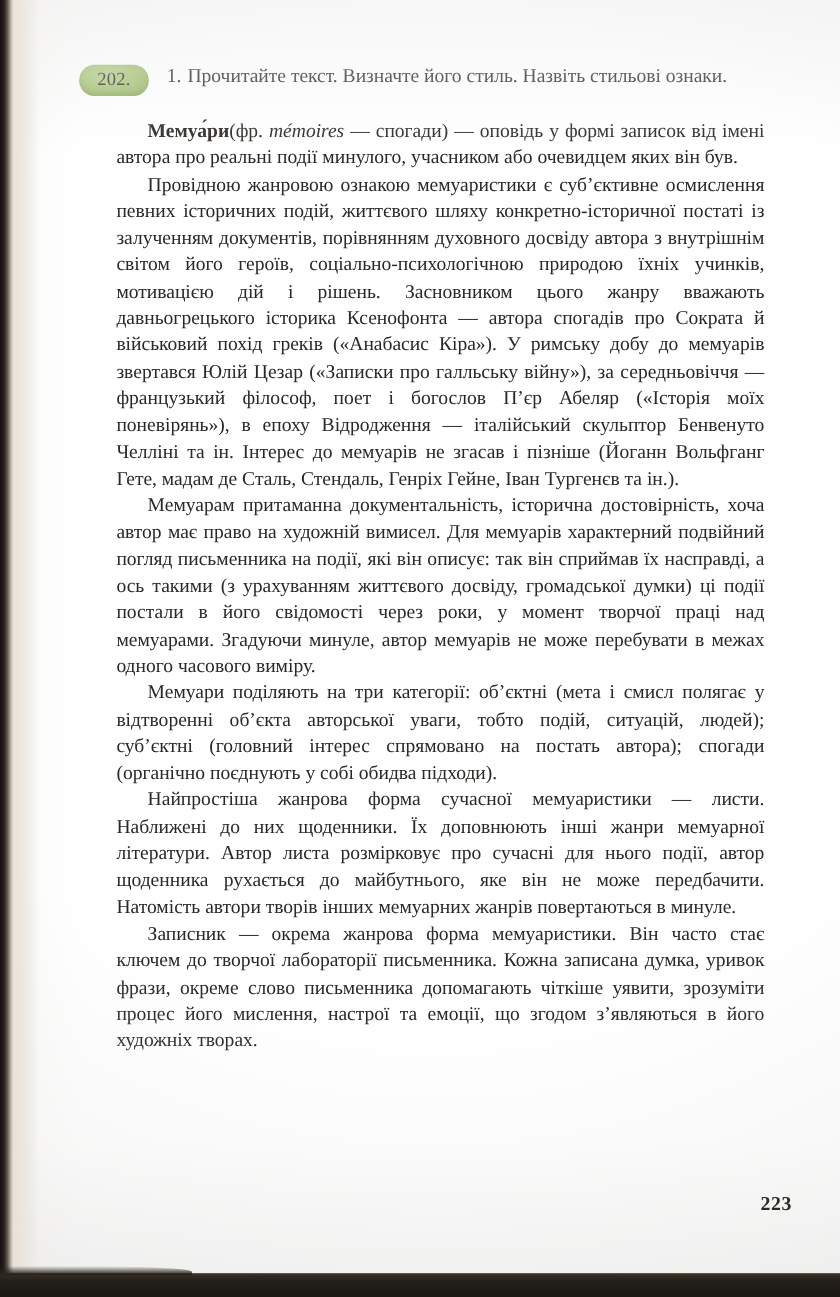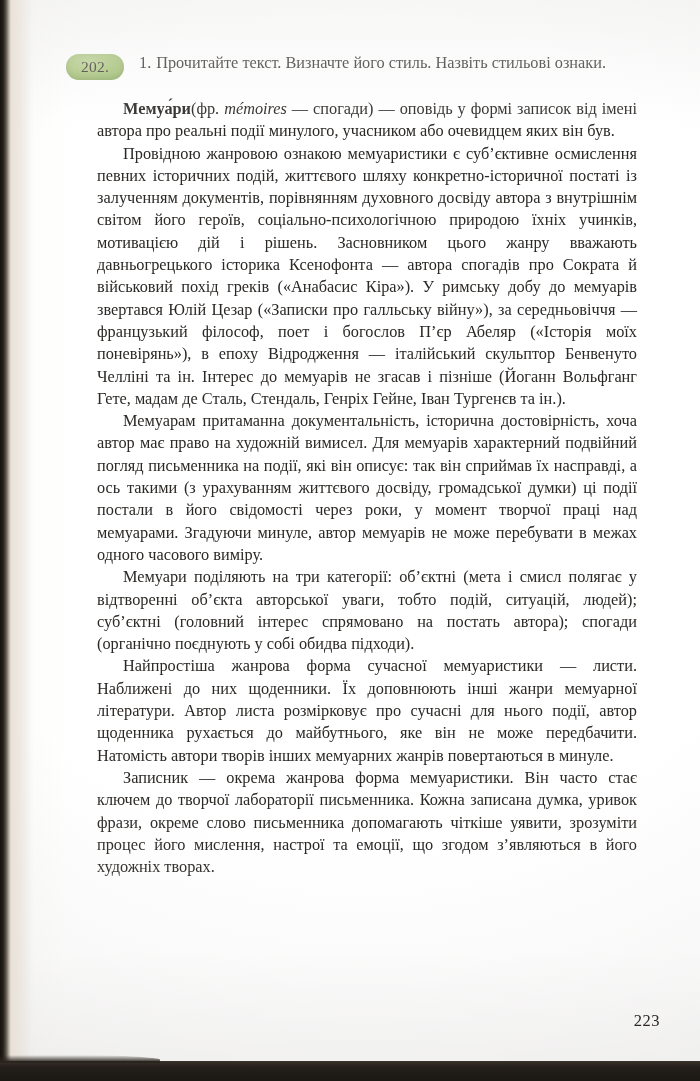--- a/index.html
+++ b/index.html
@@ -133,23 +133,23 @@
   }
   p.para + p.para { margin-top: 0; }
 
   .term { font-weight: bold; }
   .foreign { font-style: italic; }
 
   
   .folio {
     position: absolute;
     right: 40px;
-    bottom: 50px;
+    bottom: 68px;
     font-size: 16.5px;
-    font-weight: normal;
+    font-weight: bold;
     color: #2b2825;
     letter-spacing: .5px;
     z-index: 7;
   }
 </style>
 </head>
 <body>
 
 <div class="scan">
 

